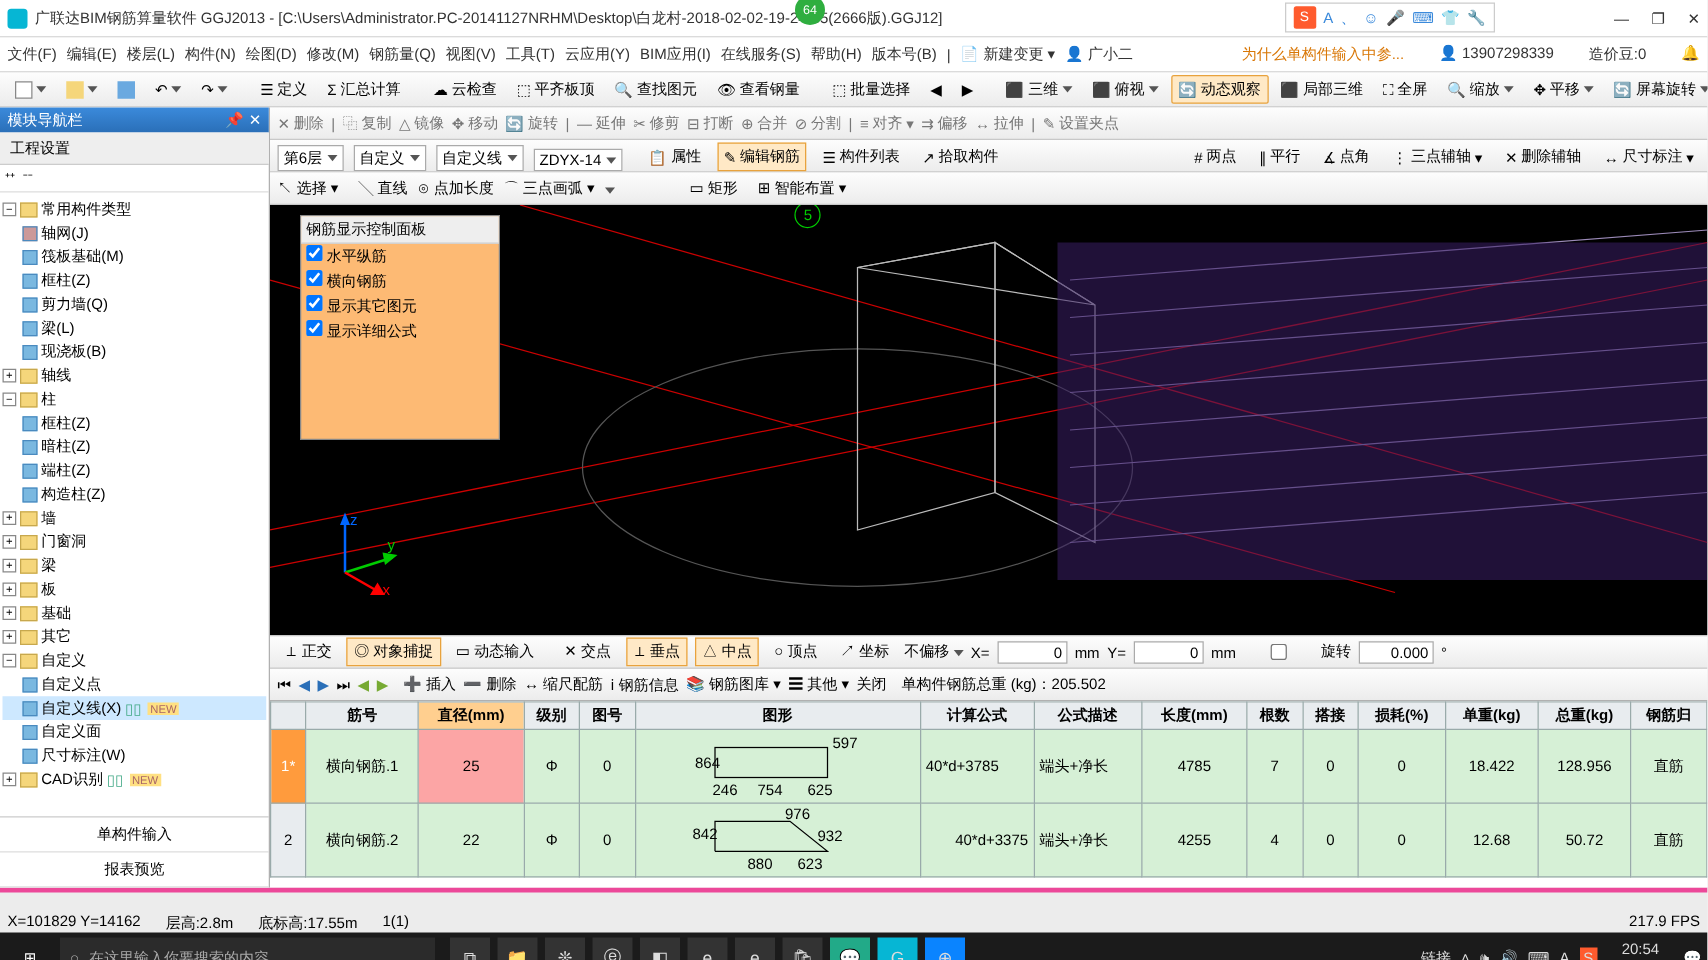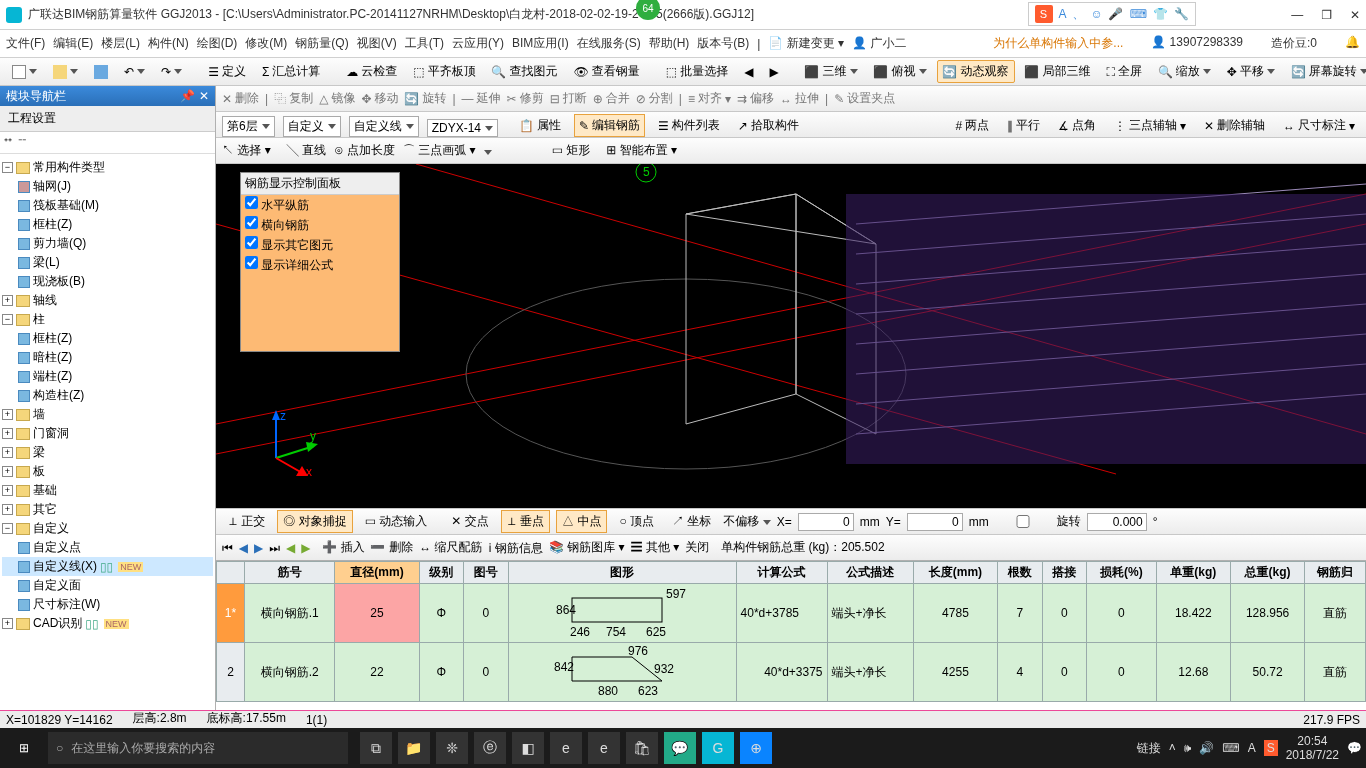--- a/index.html
+++ b/index.html
@@ -62,21 +62,21 @@
 .row-tb span{cursor:pointer;white-space:nowrap}
 .grid-wrap{height:150px;overflow:auto;background:#fff;border-top:1px solid #b0b0b0}
 table.grid{border-collapse:collapse;width:100%}
 table.grid th,table.grid td{border:1px solid #9aa;padding:2px 4px;font-size:12px;text-align:center;white-space:nowrap}
 table.grid th{background:#e8ecef}
 table.grid th.hl{background:#ffcf8f}
 table.grid td{background:#d6f0d6}
 table.grid .rowhead{background:#e8ecef;width:28px}
 table.grid .rowhead.sel{background:#ff9b3d;color:#fff}
 .graph-cell{position:relative;height:54px;min-width:160px}
-.statusbar{height:18px;background:#ececec;display:flex;align-items:flex-end;padding:1px 6px;font-size:11px;gap:20px;border-top:1px solid #ec4899}
+.statusbar{height:18px;background:#ececec;display:flex;align-items:flex-start;padding:16px 6px;font-size:11px;gap:20px;border-top:4px solid #ec4899}
 .statusbar .right{margin-left:auto}
 .taskbar{height:40px;background:#1b1b1b;display:flex;align-items:center;padding:0 4px;gap:4px}
 .taskbar .start{width:40px;height:32px;display:flex;align-items:center;justify-content:center;color:#fff}
 .taskbar .search{flex:0 0 300px;height:32px;background:#2b2b2b;color:#aaa;display:flex;align-items:center;padding:0 8px;gap:8px}
 .taskbar .icons{display:flex;gap:6px;margin-left:8px}
 .taskbar .ticon{width:32px;height:32px;background:#333;display:flex;align-items:center;justify-content:center;color:#ddd;font-size:14px}
 .taskbar .tray{margin-left:auto;display:flex;align-items:center;gap:8px;color:#ddd;font-size:11px}
 .taskbar .clock{text-align:center;line-height:1.2}
 .badge-64{position:absolute;left:636px;top:-4px;width:24px;height:24px;background:#2fae3f;border-radius:50%;color:#fff;display:flex;align-items:center;justify-content:center;font-size:10px;z-index:10}
 .ime-bar{position:absolute;right:170px;top:2px;height:24px;background:#fff;border:1px solid #ccc;display:flex;align-items:center;gap:6px;padding:0 6px;z-index:9}
@@ -295,20 +295,24 @@
           <span class="leaf-ico"></span>
           <span>尺寸标注(W)</span>
         </div>
       <div class="node">
           <span class="exp">+</span>
           <span class="folder"></span>
           <span>CAD识别</span>
           <span style="color:#4a8">▯▯</span>
           <span class="new-badge">NEW</span>
         </div>
+    </div>
+    <div class="bottom-tabs">
+      <div>单构件输入</div>
+      <div>报表预览</div>
     </div>
   </div>
 
   <div class="right-area">
     <div class="edit-tb">
       <span>✕ <span>删除</span></span>
         <span>|</span>
       <span>⿻ <span>复制</span></span>
       <span>△ <span>镜像</span></span>
       <span>✥ <span>移动</span></span>

